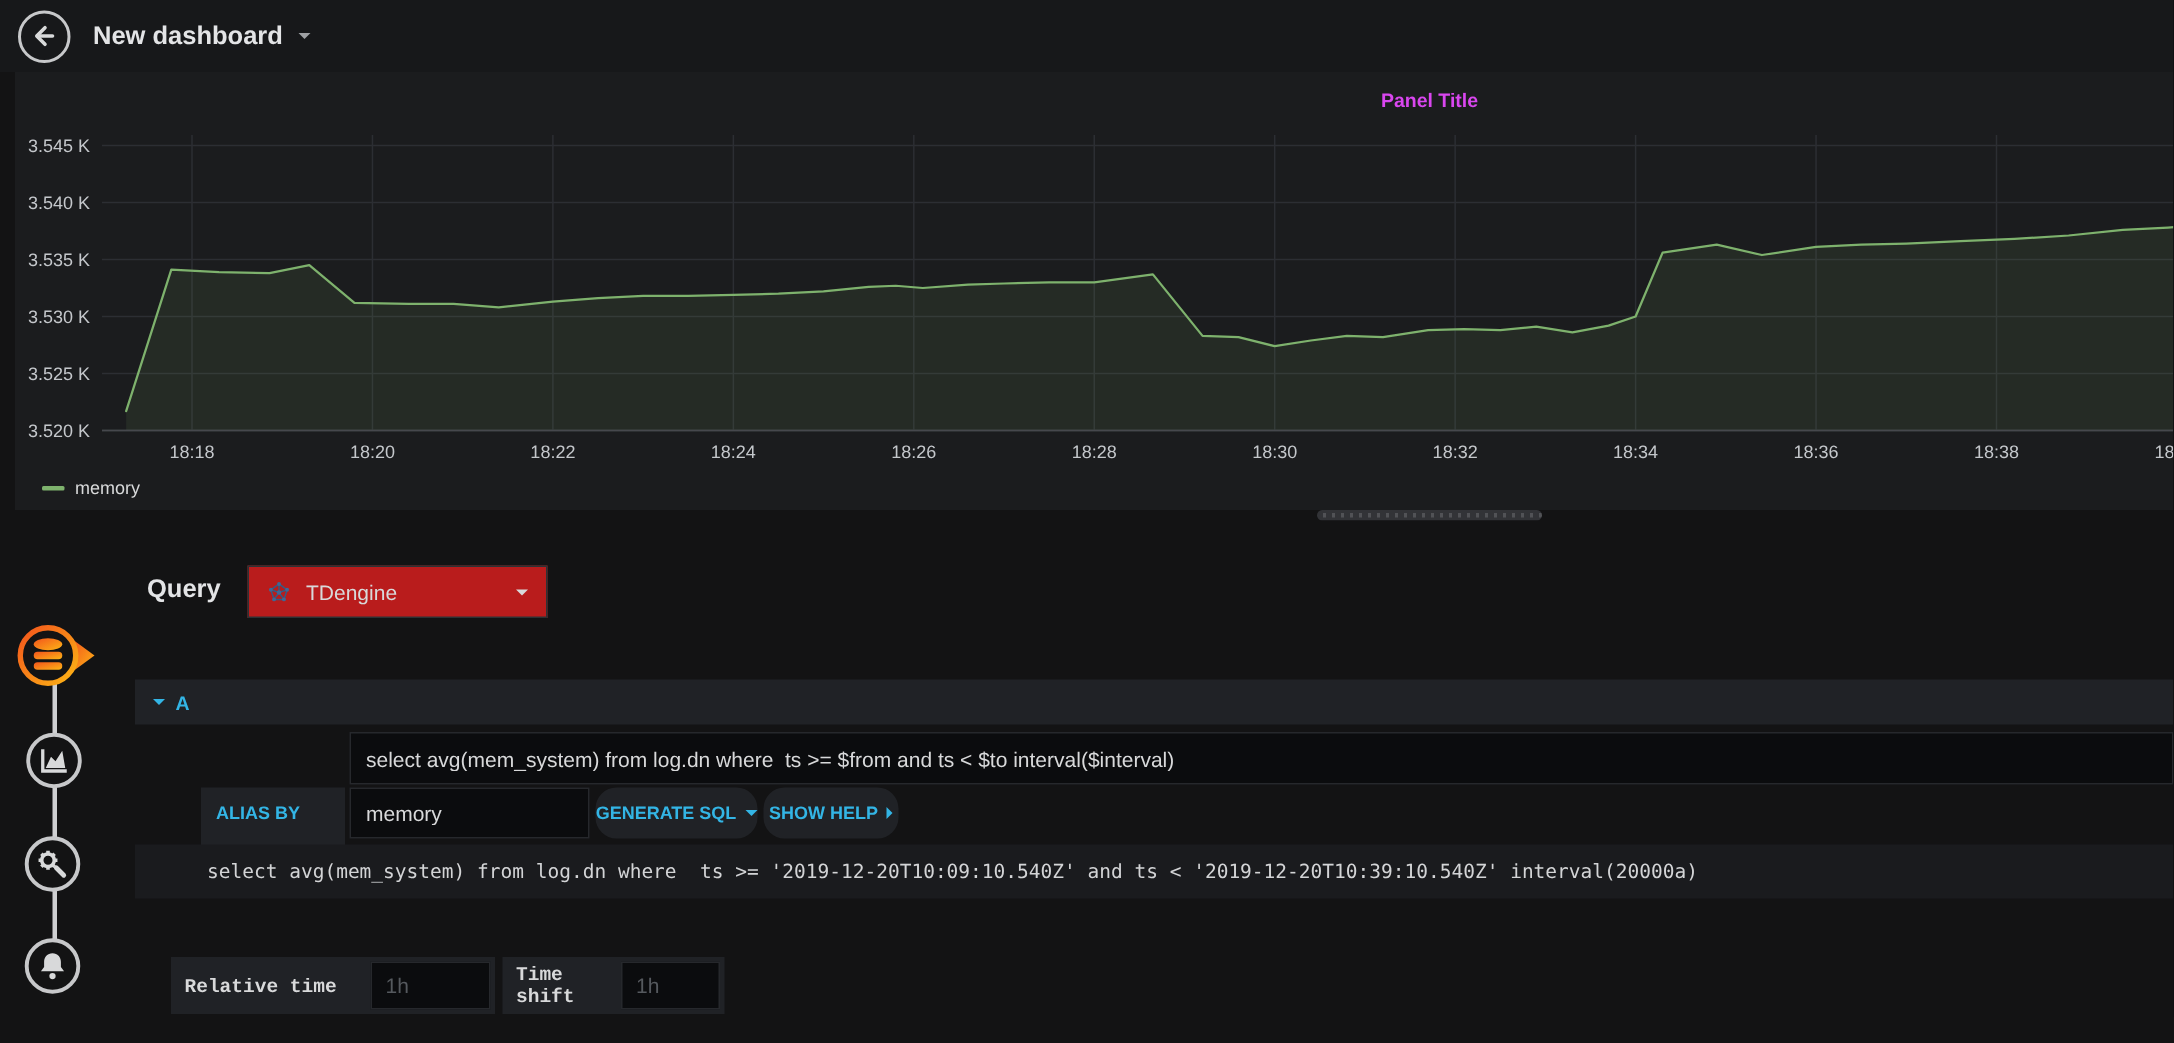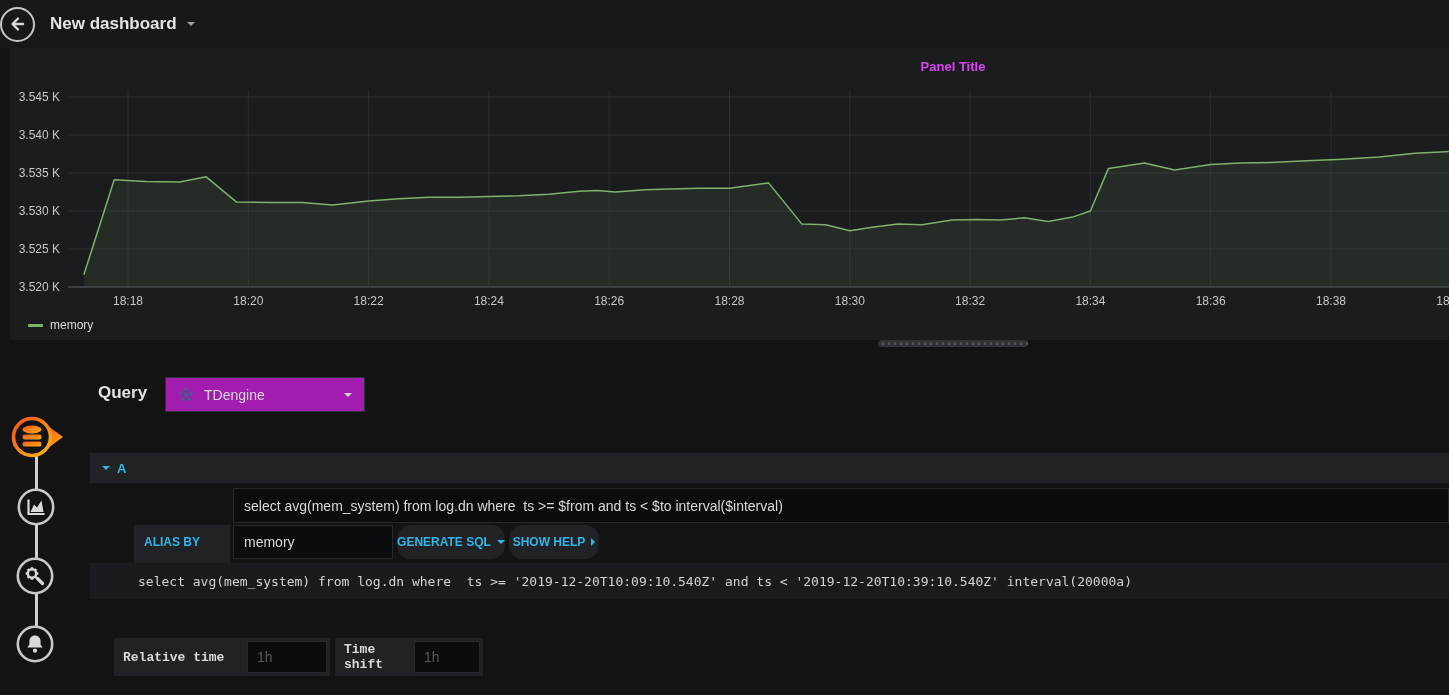--- a/index.html
+++ b/index.html
@@ -3,21 +3,21 @@
 <meta charset="utf-8">
 <style>
   * { margin:0; padding:0; box-sizing:border-box; }
   body { background:#0e0e10; }
   .app {
     position:relative; width:1449px; height:695px; overflow:hidden;
     background:#131314; font-family:"Liberation Sans", sans-serif; color:#d8d9da;
   }
   
   .topbar { position:absolute; left:0; top:0; width:1449px; height:48px;
-    background:#17181a; display:flex; align-items:center; padding-left:0;text-align:right; }
+    background:#17181a; display:flex; align-items:center; padding-left:12px;text-align:right; }
   .back-btn { width:35px; height:35px; border:2px solid #c7c8ca; border-radius:50%;
     display:flex; align-items:center; justify-content:center; cursor:pointer; background:transparent; flex:0 0 auto; }
   .topbar-title { margin-left:15px; font-size:17px; font-weight:600; color:#e3e4e6; cursor:pointer; }
   .caret-down { display:inline-block; width:0; height:0;
     border-left:4px solid transparent; border-right:4px solid transparent; border-top:4px solid currentColor; }
   .caret-right { display:inline-block; width:0; height:0;
     border-top:4px solid transparent; border-bottom:4px solid transparent; border-left:4px solid currentColor; }
   .topbar .caret-down { margin-left:10px; color:#9fa1a4; }
   
   .panel { position:absolute; left:10px; top:48px; width:1439px; height:292px; background:#1b1c1e; }
@@ -31,21 +31,21 @@
   .resize-handle { position:absolute; left:953px; top:340px; transform:translateX(-50%);
     width:150px; height:7px; border-radius:4px; background:#323337; cursor:row-resize;
     background-image:repeating-linear-gradient(90deg, transparent 0 4px, #515256 4px 6px);
     background-size:100% 3px; background-position:center; background-repeat:no-repeat; }
   
   .tab-connector { position:absolute; left:35px; top:437px; width:3px; height:208px; background:#cfd0d2; }
   .tab { position:absolute; cursor:pointer; }
   
   .query-label { position:absolute; left:98px; top:383px; font-size:17px; font-weight:600; color:#e3e4e6; }
   .ds-dropdown { position:absolute; left:165px; top:377px; width:200px; height:35px;
-    background:#a21caf; border:1px solid #2c3235; display:flex; align-items:center; padding:0 12px; cursor:pointer; }
+    background:#b91c1c; border:1px solid #2c3235; display:flex; align-items:center; padding:0 12px; cursor:pointer; }
   .ds-name { margin-left:10px; font-size:14px; color:#d8d9da; }
   .ds-dropdown .caret-down { margin-left:auto; color:#d8d9da; }
   .row-a { position:absolute; left:90px; top:453px; width:1359px; height:30px; background:#202226;
     display:flex; align-items:center; padding-left:12px; cursor:pointer; }
   .row-a .caret-down { color:#33b5e5; }
   .ref-id { margin-left:7px; font-size:13px; font-weight:bold; color:#33b5e5; }
   .field-label { position:absolute; background:#202226; color:#33b5e5; font-size:12px; font-weight:bold;
     display:flex; align-items:center; padding-left:10px; }
   .sql-input { position:absolute; left:233px; top:488px; width:1216px; height:35px;
     background:#0b0c0e; border:1px solid #26282c; color:#d8d9da; font-size:14px;

